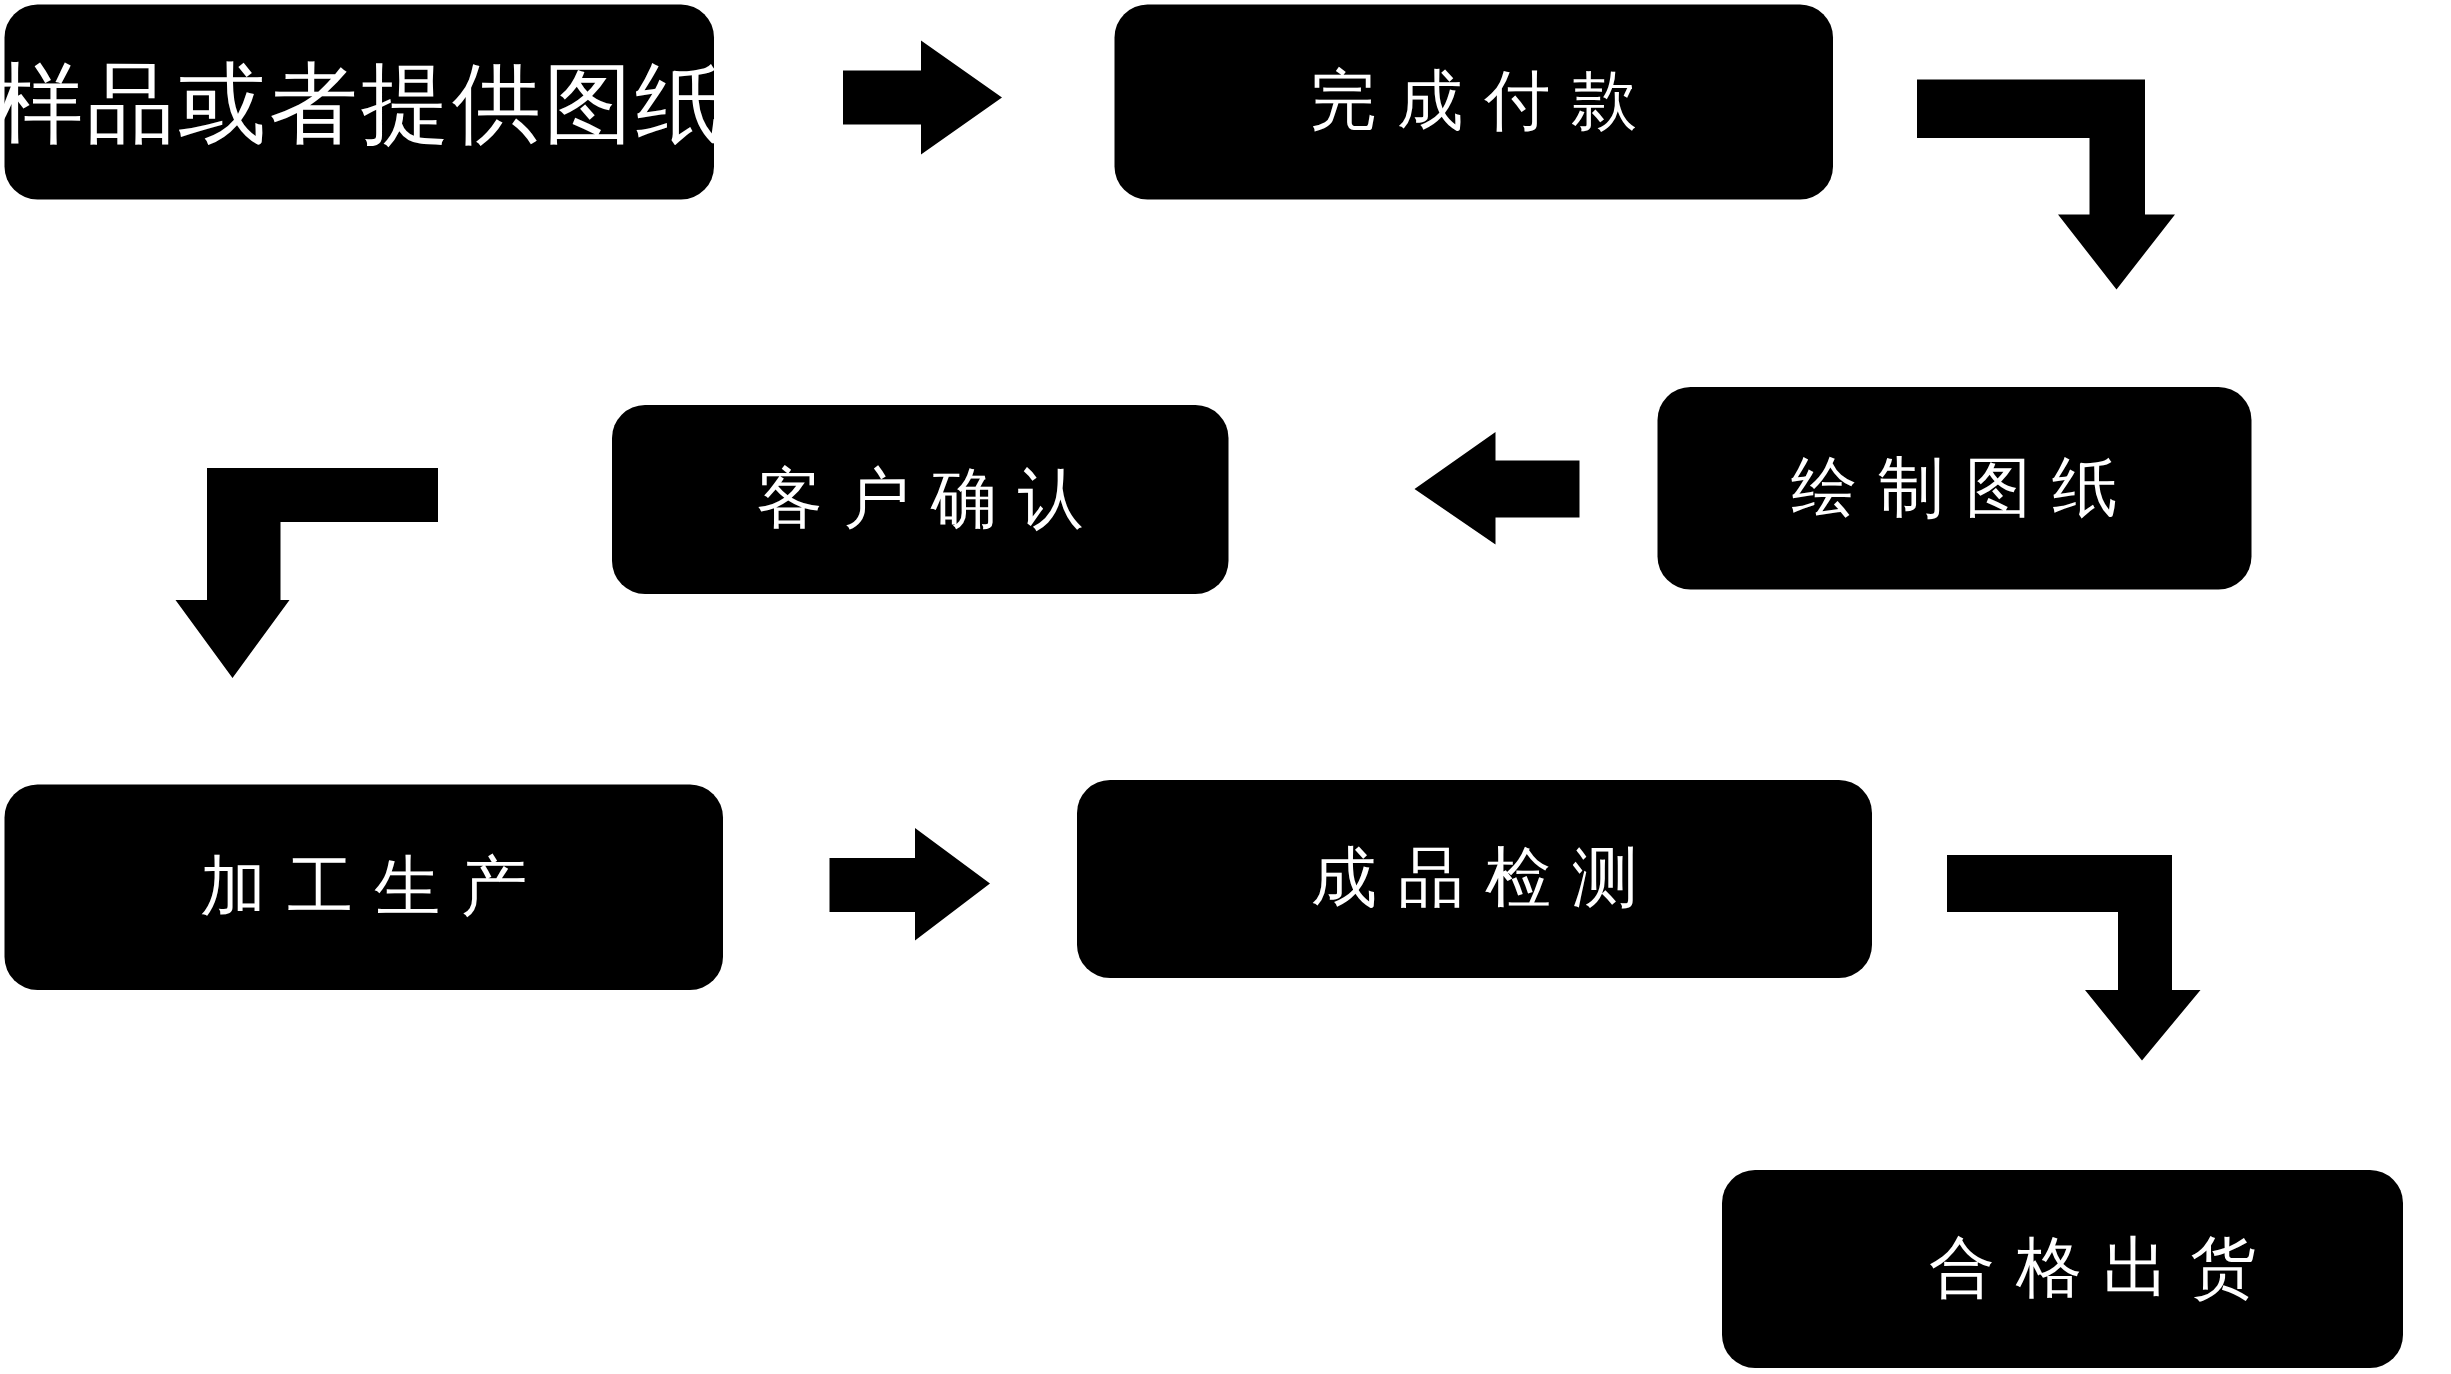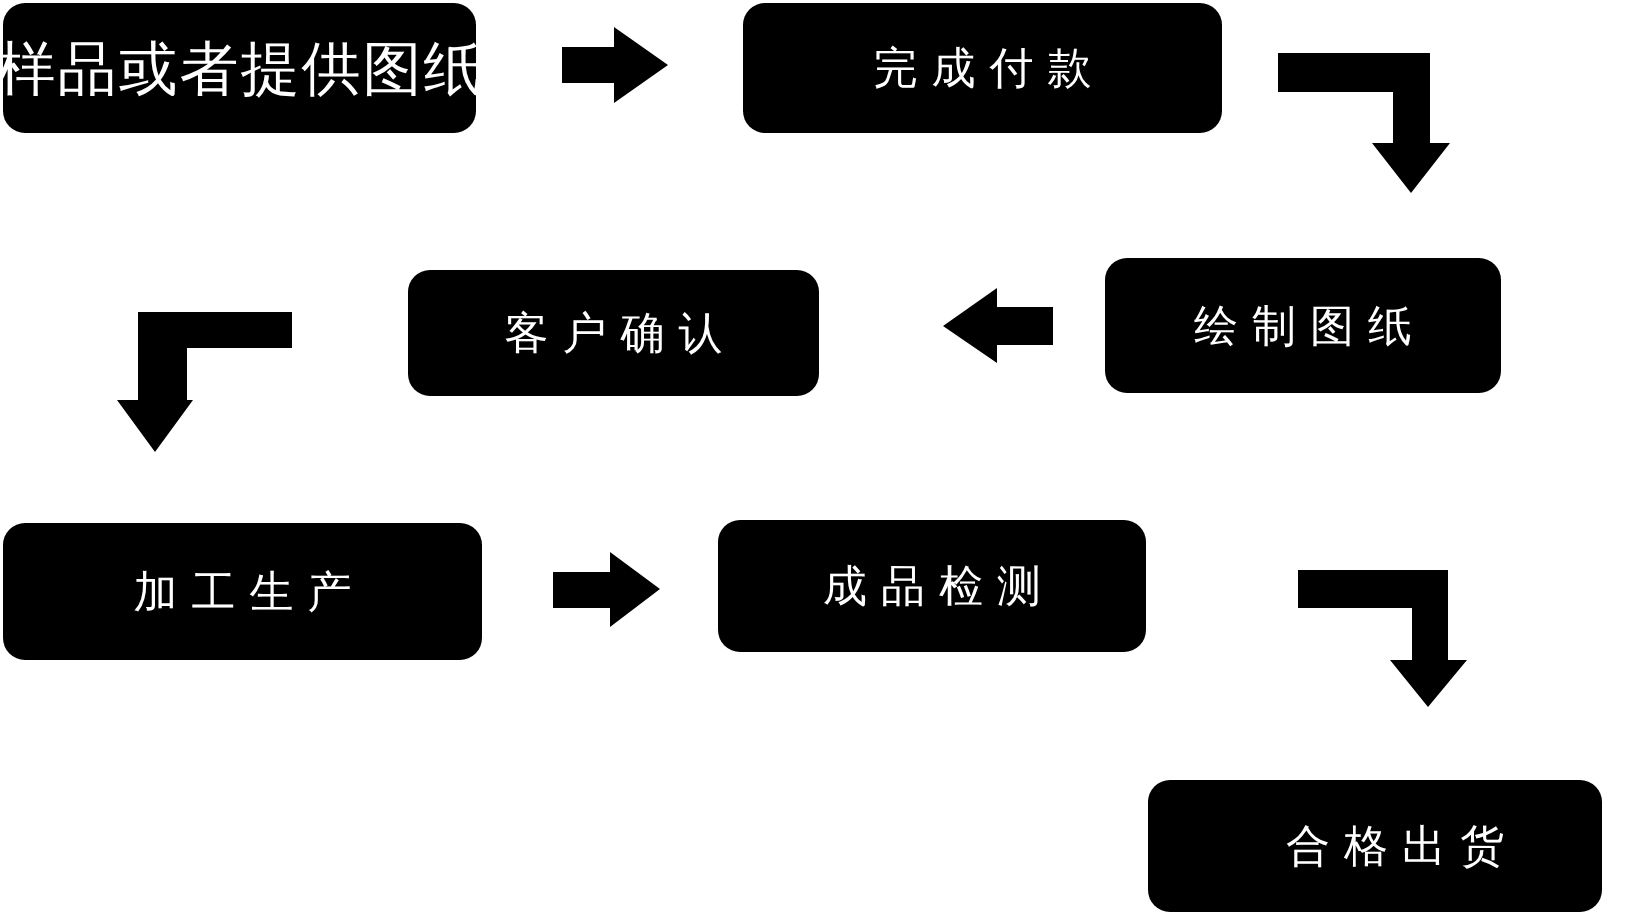--- a/index.html
+++ b/index.html
@@ -47,21 +47,21 @@
     letter-spacing: 2px;
     padding-left: 2px;
     font-size: 59px;
   }
   
   .n0 { left: 3px;    top: 3px;   width: 473px; height: 130px; }
   .n1 { left: 743px;  top: 3px;   width: 479px; height: 130px; }
   .n2 { left: 1105px; top: 258px; width: 396px; height: 135px; }
   .n3 { left: 408px;  top: 270px; width: 411px; height: 126px; }
   .n4 { left: 3px;    top: 523px; width: 479px; height: 137px; }
-  .n5 { left: 718px;  top: 520px; width: 428px; height: 132px; }
+  .n5 { left: 718px;  top: 520px; width: 530px; height: 132px; }
   .n6 { left: 1148px; top: 780px; width: 454px; height: 132px; padding-left: 40px; }
 </style>
 </head>
 <body>
 
 <div class="canvas">
 
   <svg class="arrow-layer" viewBox="0 0 1634 916" xmlns="http://www.w3.org/2000/svg">
     <polygon points="562,47 614,47 614,27 668,65 614,103 614,83 562,83"></polygon>
     <polygon points="1278,53 1430,53 1430,143 1450,143 1411,193 1372,143 1393,143 1393,92 1278,92"></polygon>

